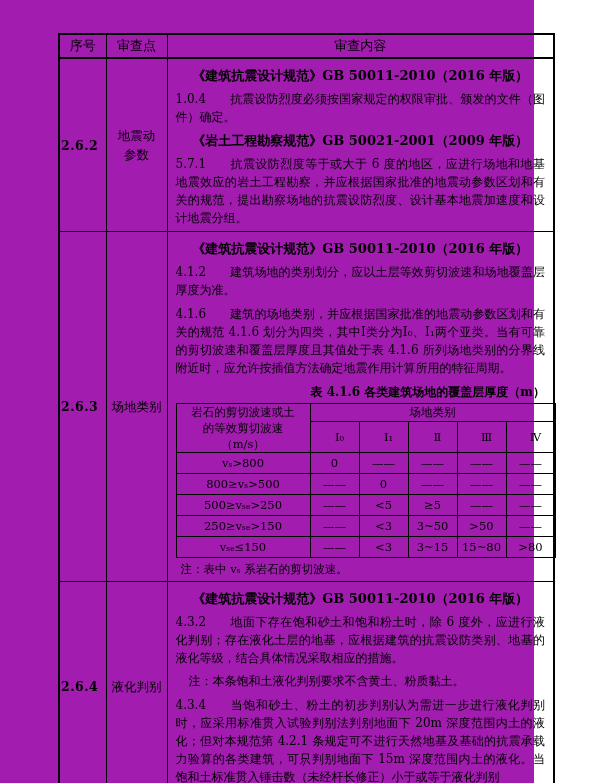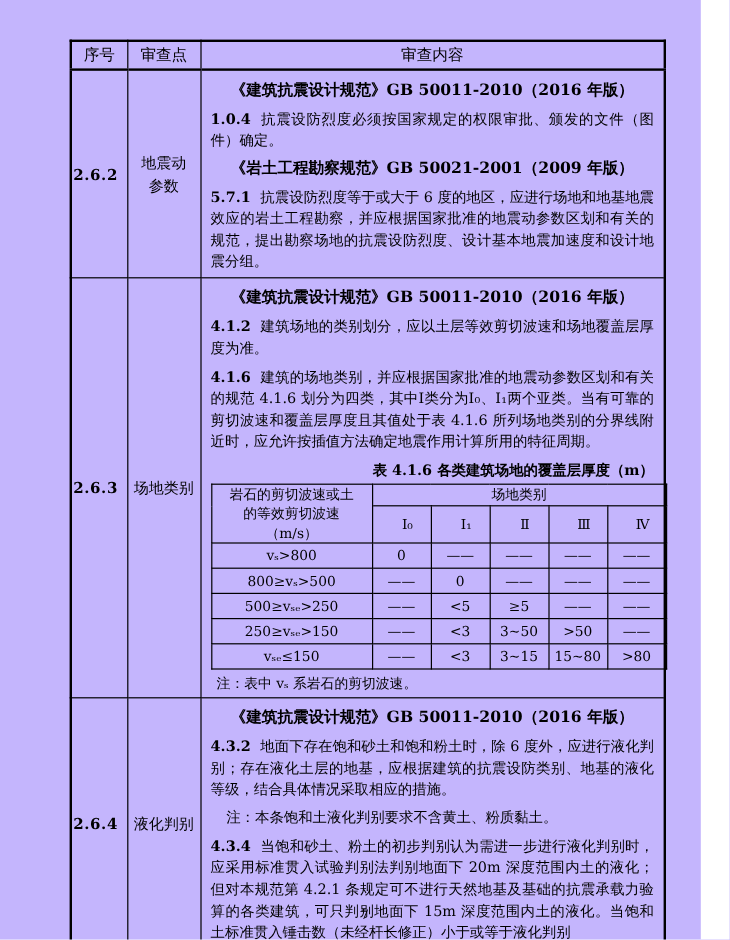--- a/index.html
+++ b/index.html
@@ -6,22 +6,22 @@
   html, body { margin: 0; padding: 0; }
   body {
     width: 608px; height: 783px;
     background: #ffffff;
     color: #000000;
     font-family: "DejaVu Serif", "Liberation Serif", serif;
     overflow: hidden;
   }
   .page {
     position: relative;
-    width: 584px; height: 783px;
-    background: #c4b5fd;
+    width: 534px; height: 783px;
+    background: #a21caf;
   }
   
   table.review {
     position: absolute;
     left: 58px; top: 33px;
     width: 495px;
     border-collapse: collapse;
     table-layout: fixed;
     border: 2px solid #000;
   }
@@ -65,21 +65,21 @@
     font-weight: bold;
     font-size: 13px;
     line-height: 16px;
     margin: 7px 0 4px 0;
   }
   p.clause {
     text-align: justify;
     line-height: 18px;
     margin: 6px 0 0 0;
   }
-  p.clause .num { font-weight: bold; margin-right: 8px; }
+  p.clause .num { font-weight: normal; margin-right: 24px; }
   p.note-line {
     line-height: 18px;
     margin: 5px 0 0 0;
     padding-left: 13px;
   }
 
   
   p.tbl-title {
     text-align: right;
     font-weight: bold;

